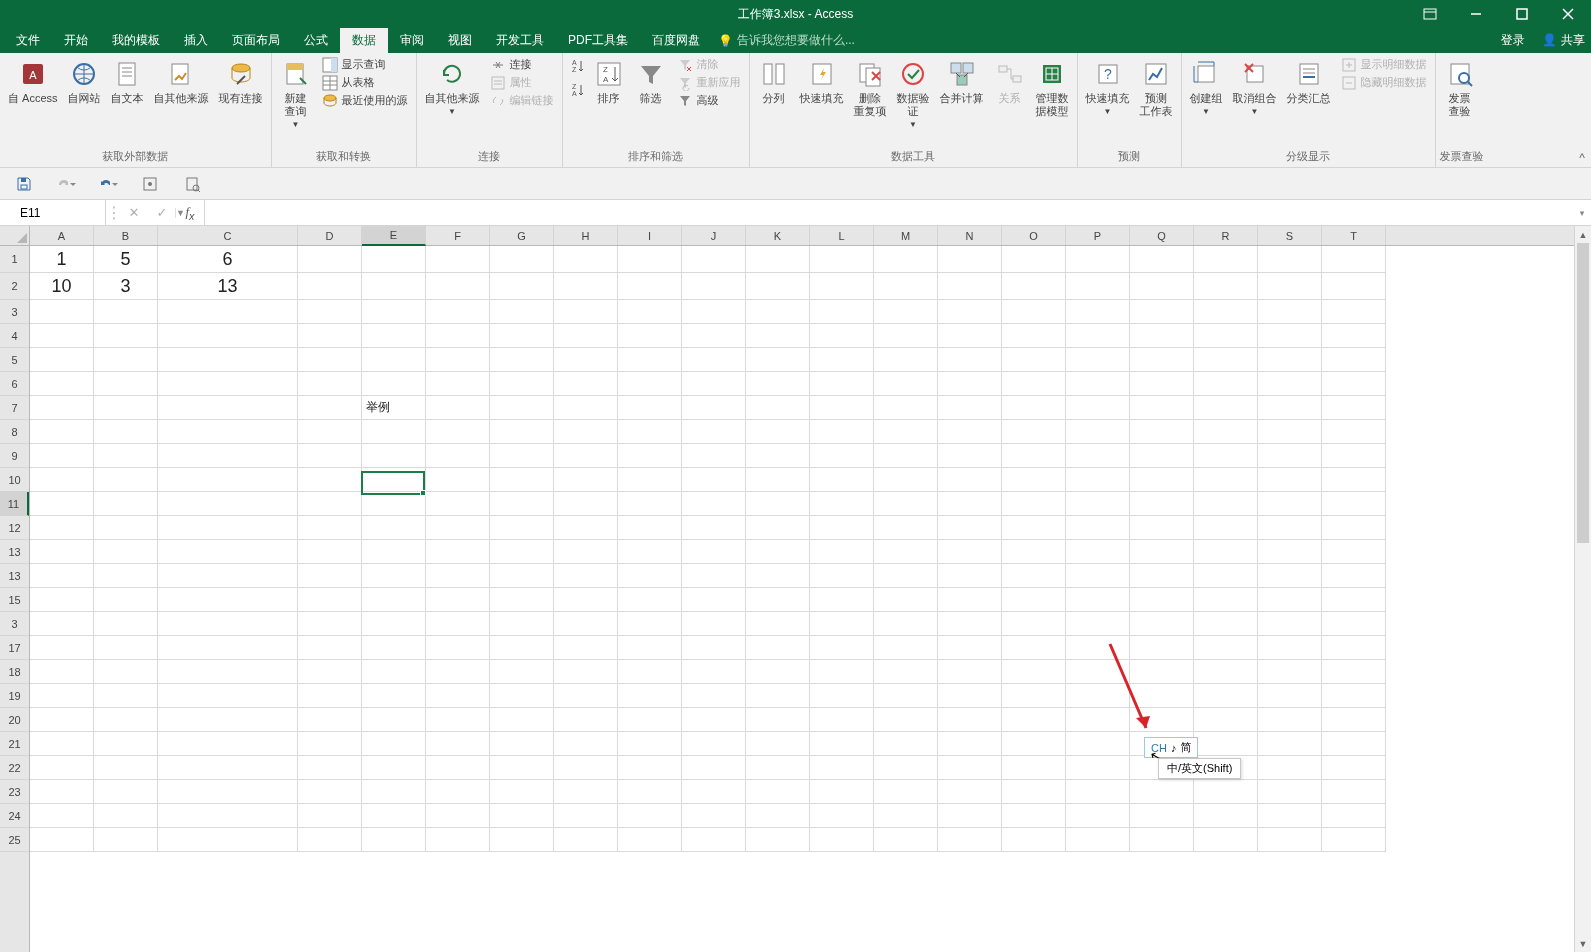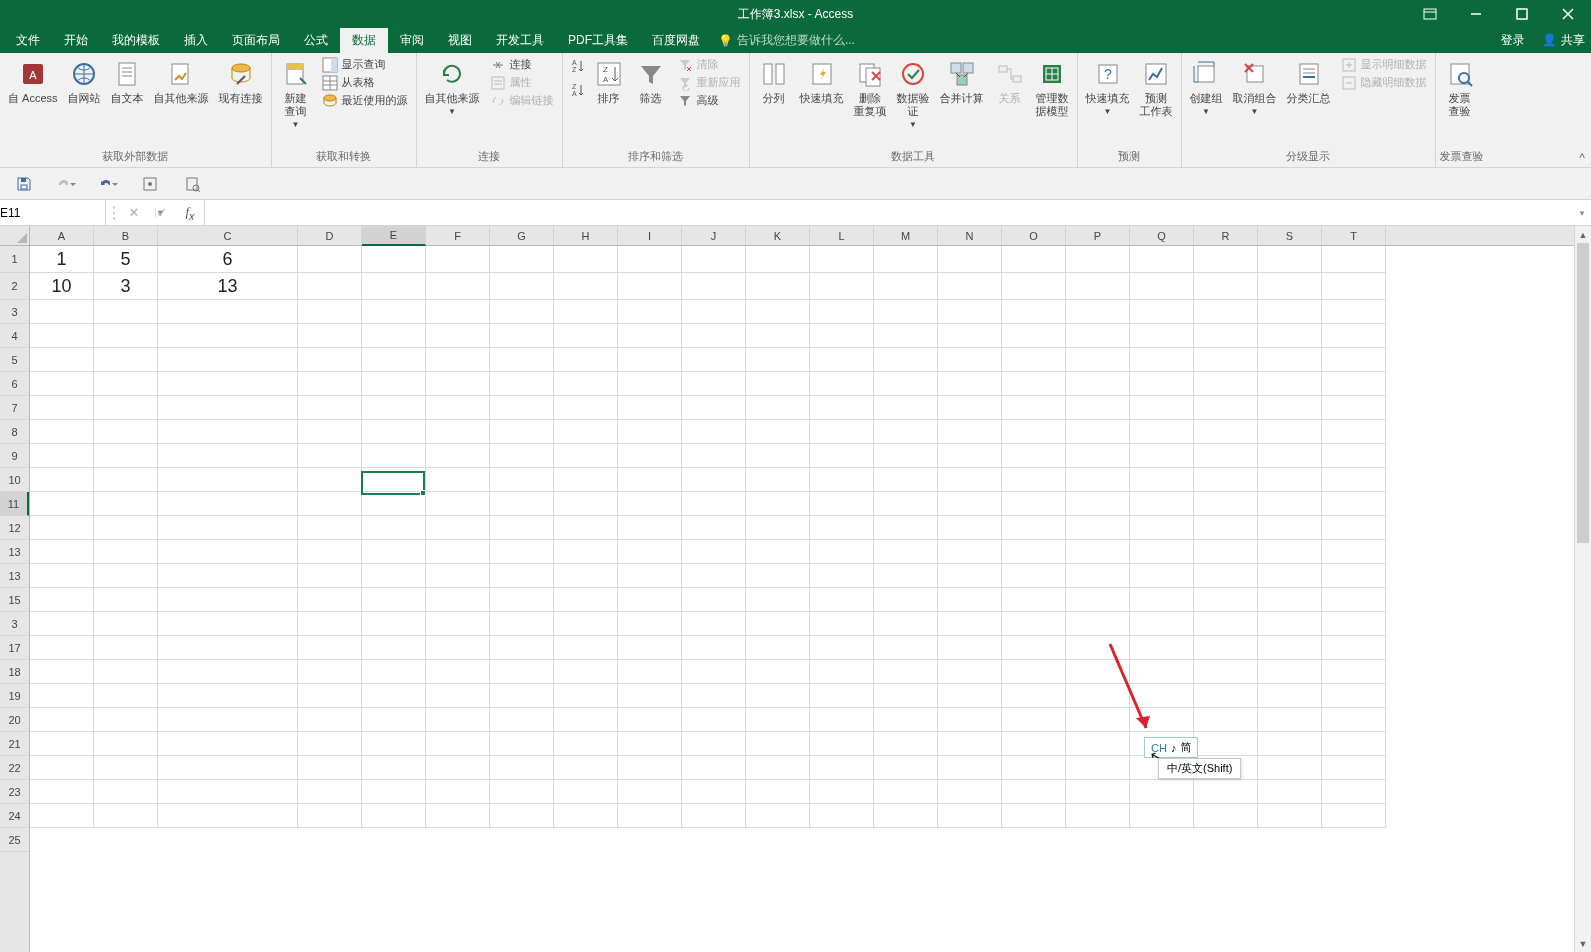--- a/index.html
+++ b/index.html
@@ -40,21 +40,21 @@
 
 
 .qat { height: 32px; background: #f1f1f1; border-bottom: 1px solid #d4d4d4; display:flex; align-items:center; padding-left:14px; gap:22px;}
 .qat .qbtn { width:20px;height:20px;display:flex;align-items:center;justify-content:center;cursor:pointer;color:#5a5a5a;}
 .qat .qbtn.disabled{color:#bdbdbd;cursor:default;}
 .qat .qbtn.drop::after{content:"";border:3px solid transparent;border-top-color:#888;margin-left:2px;margin-top:4px;}
 
 
 .formula-row { height: 26px; border-bottom: 1px solid #d4d4d4; display:flex; align-items:stretch; background:#fff;}
 .namebox { width:106px; border-right:1px solid #d4d4d4; display:flex; align-items:center;}
-.namebox input { border:none; outline:none; font-size:12px; padding-left:0; flex:1; background:transparent;}
+.namebox input { border:none; outline:none; font-size:12px; padding-left:20px; flex:1; background:transparent;}
 .namebox .dd { width:16px; text-align:center; color:#888; font-size:9px; cursor:pointer; border-left:1px solid #e0e0e0;}
 .fxbtns { display:flex; align-items:center; border-right:1px solid #d4d4d4;}
 .fxbtns .b { width:28px; text-align:center; color:#b0b0b0; font-size:13px; cursor:pointer;}
 .fxbtns .b.fx { color:#555; font-style:italic; font-family: "Times New Roman", serif;}
 .formula-input { flex:1; border:none; outline:none; font-size:12px; padding-left:6px;}
 .formula-dd { width:18px; display:flex;align-items:center;justify-content:center;color:#888;font-size:9px;cursor:pointer;}
 
 
 .grid-wrap { position: absolute; top: 226px; left:0; right:0; bottom:0; display:flex;}
 .rowhdrs { width:30px; background:#e6e6e6; border-right:1px solid #b7b7b7;}
@@ -783,20 +783,42 @@
           <div class="cell" style="width: 64px;"></div>
           <div class="cell" style="width: 64px;"></div>
           <div class="cell" style="width: 64px;"></div>
           <div class="cell" style="width: 64px;"></div>
         </div>
         <div class="cellrow">
           <div class="cell" style="width: 64px;"></div>
           <div class="cell" style="width: 64px;"></div>
           <div class="cell" style="width: 140px;"></div>
           <div class="cell" style="width: 64px;"></div>
+          <div class="cell" style="width: 64px; font-size: 12px; justify-content: flex-start; padding-left: 4px;">举例</div>
+          <div class="cell" style="width: 64px;"></div>
+          <div class="cell" style="width: 64px;"></div>
+          <div class="cell" style="width: 64px;"></div>
+          <div class="cell" style="width: 64px;"></div>
+          <div class="cell" style="width: 64px;"></div>
+          <div class="cell" style="width: 64px;"></div>
+          <div class="cell" style="width: 64px;"></div>
+          <div class="cell" style="width: 64px;"></div>
+          <div class="cell" style="width: 64px;"></div>
+          <div class="cell" style="width: 64px;"></div>
+          <div class="cell" style="width: 64px;"></div>
+          <div class="cell" style="width: 64px;"></div>
+          <div class="cell" style="width: 64px;"></div>
+          <div class="cell" style="width: 64px;"></div>
+          <div class="cell" style="width: 64px;"></div>
+        </div>
+        <div class="cellrow">
+          <div class="cell" style="width: 64px;"></div>
+          <div class="cell" style="width: 64px;"></div>
+          <div class="cell" style="width: 140px;"></div>
+          <div class="cell" style="width: 64px;"></div>
           <div class="cell" style="width: 64px;"></div>
           <div class="cell" style="width: 64px;"></div>
           <div class="cell" style="width: 64px;"></div>
           <div class="cell" style="width: 64px;"></div>
           <div class="cell" style="width: 64px;"></div>
           <div class="cell" style="width: 64px;"></div>
           <div class="cell" style="width: 64px;"></div>
           <div class="cell" style="width: 64px;"></div>
           <div class="cell" style="width: 64px;"></div>
           <div class="cell" style="width: 64px;"></div>

